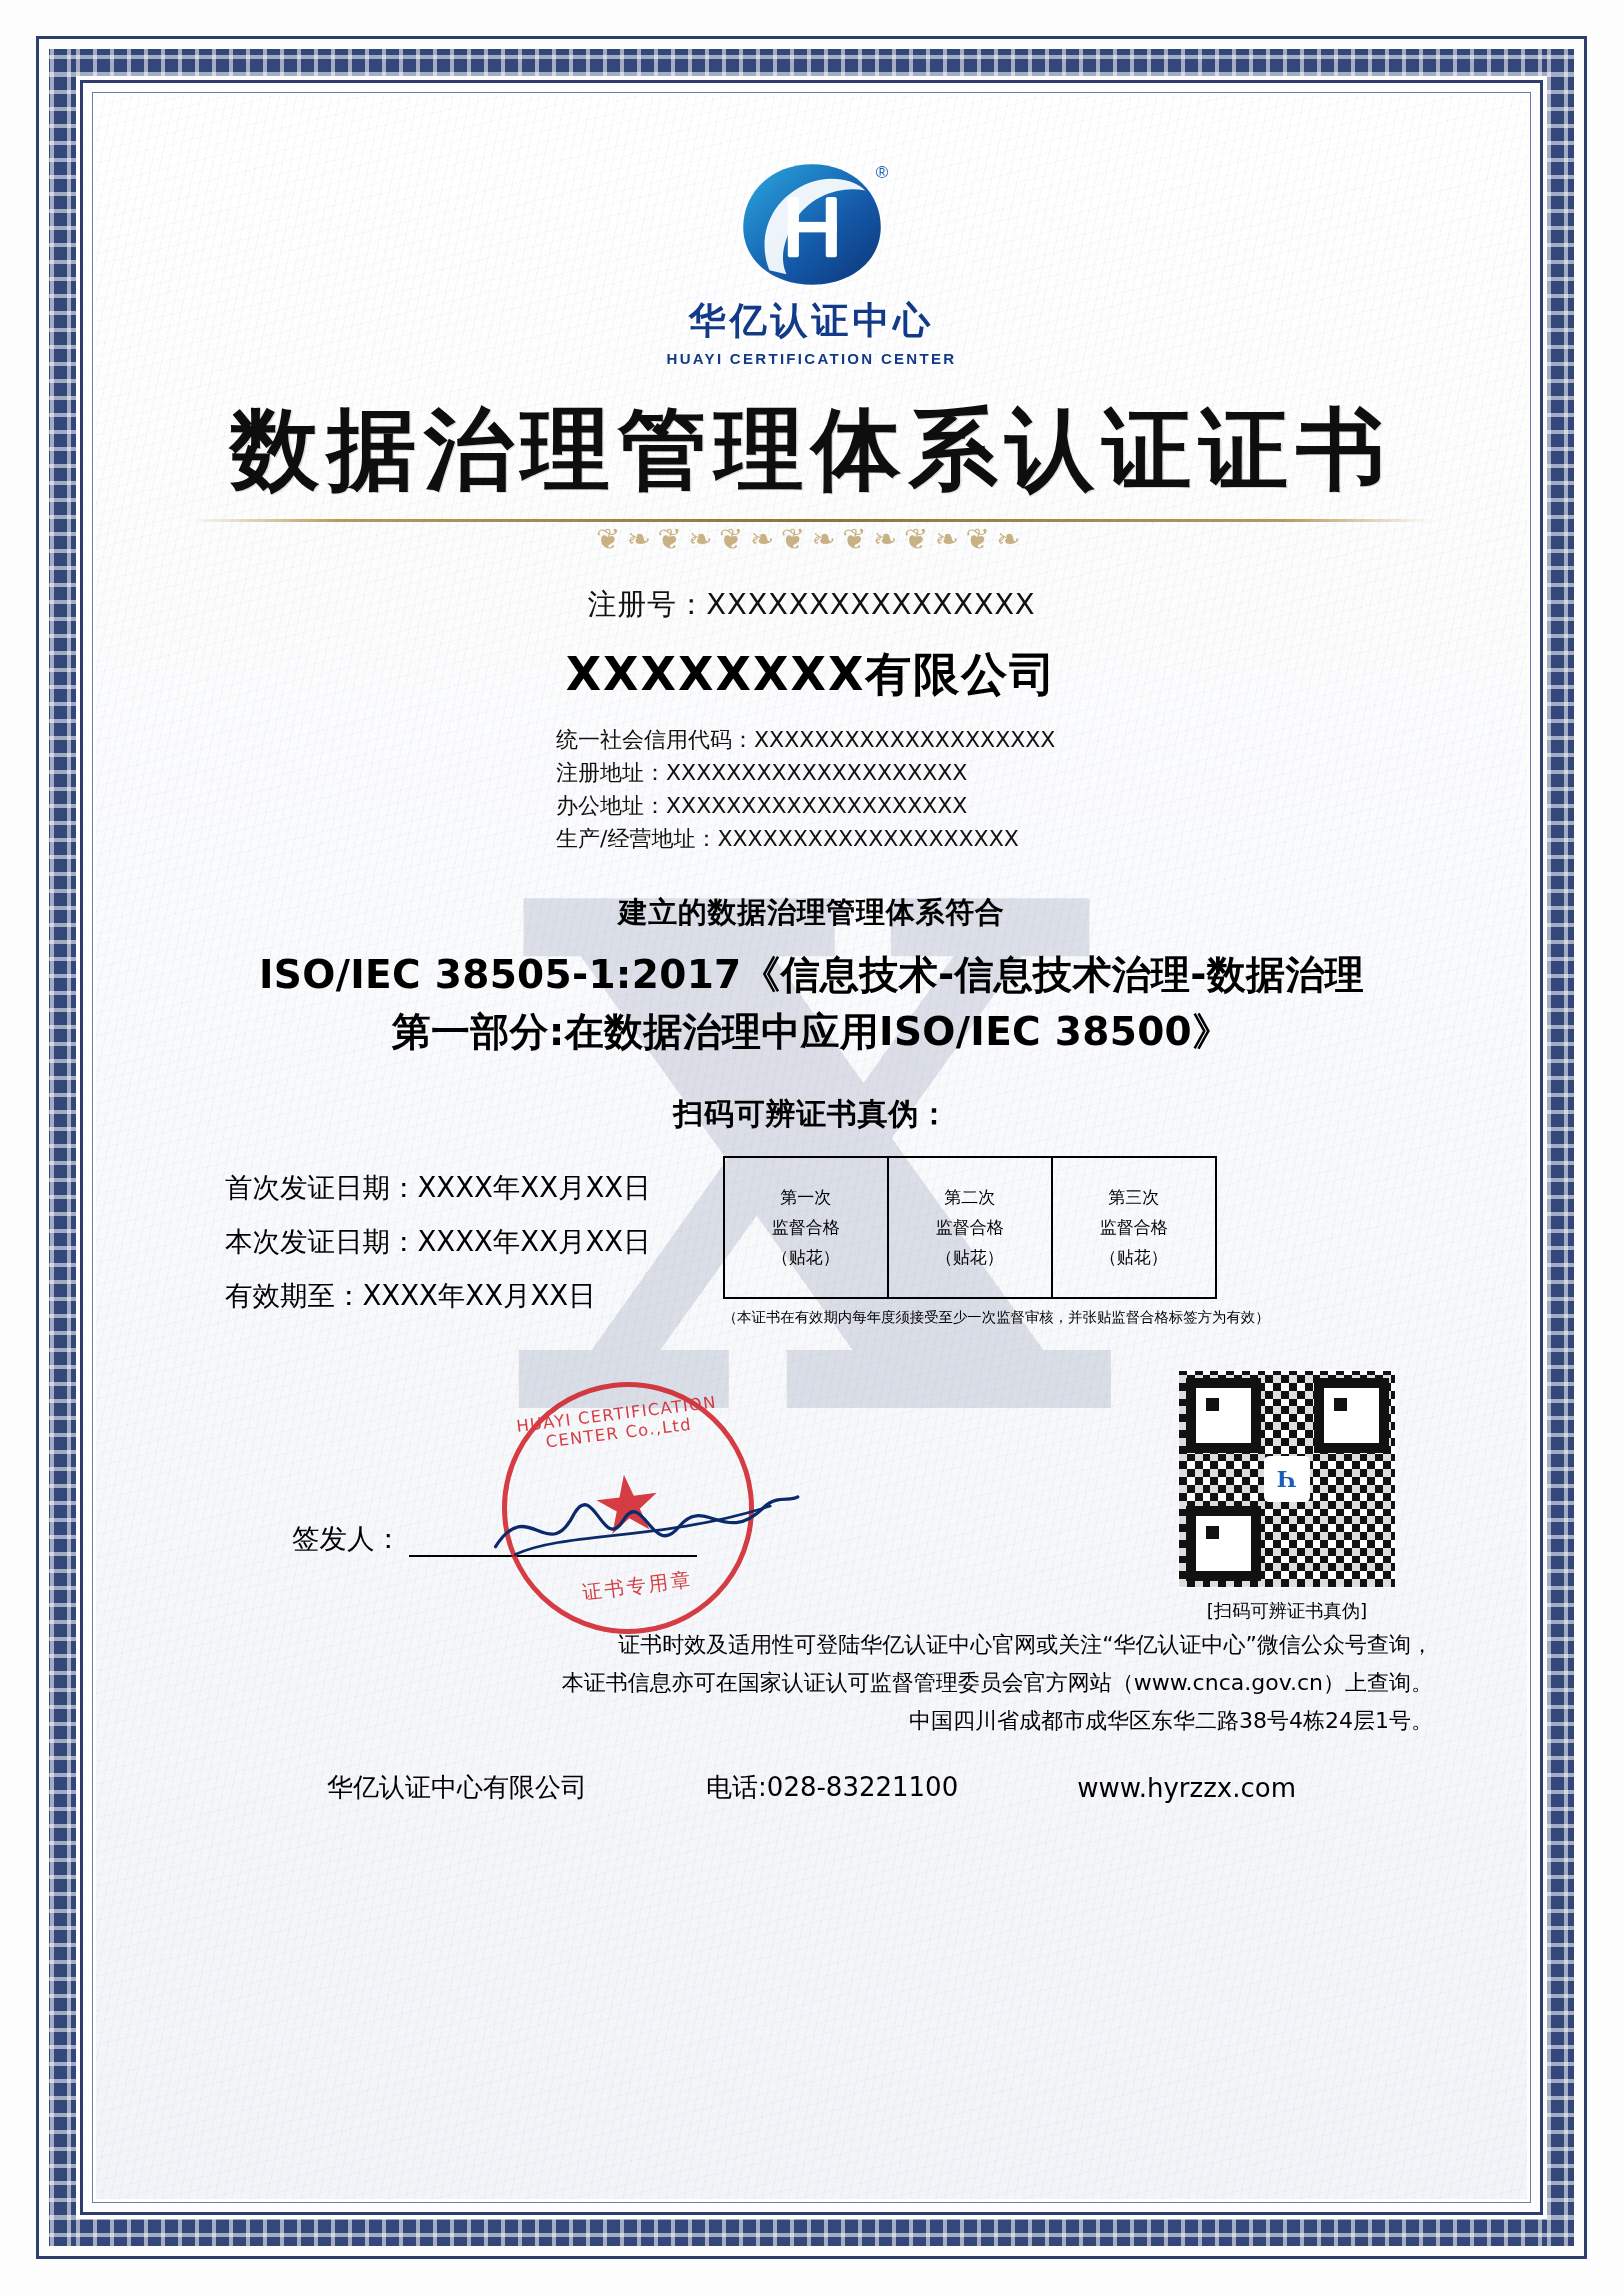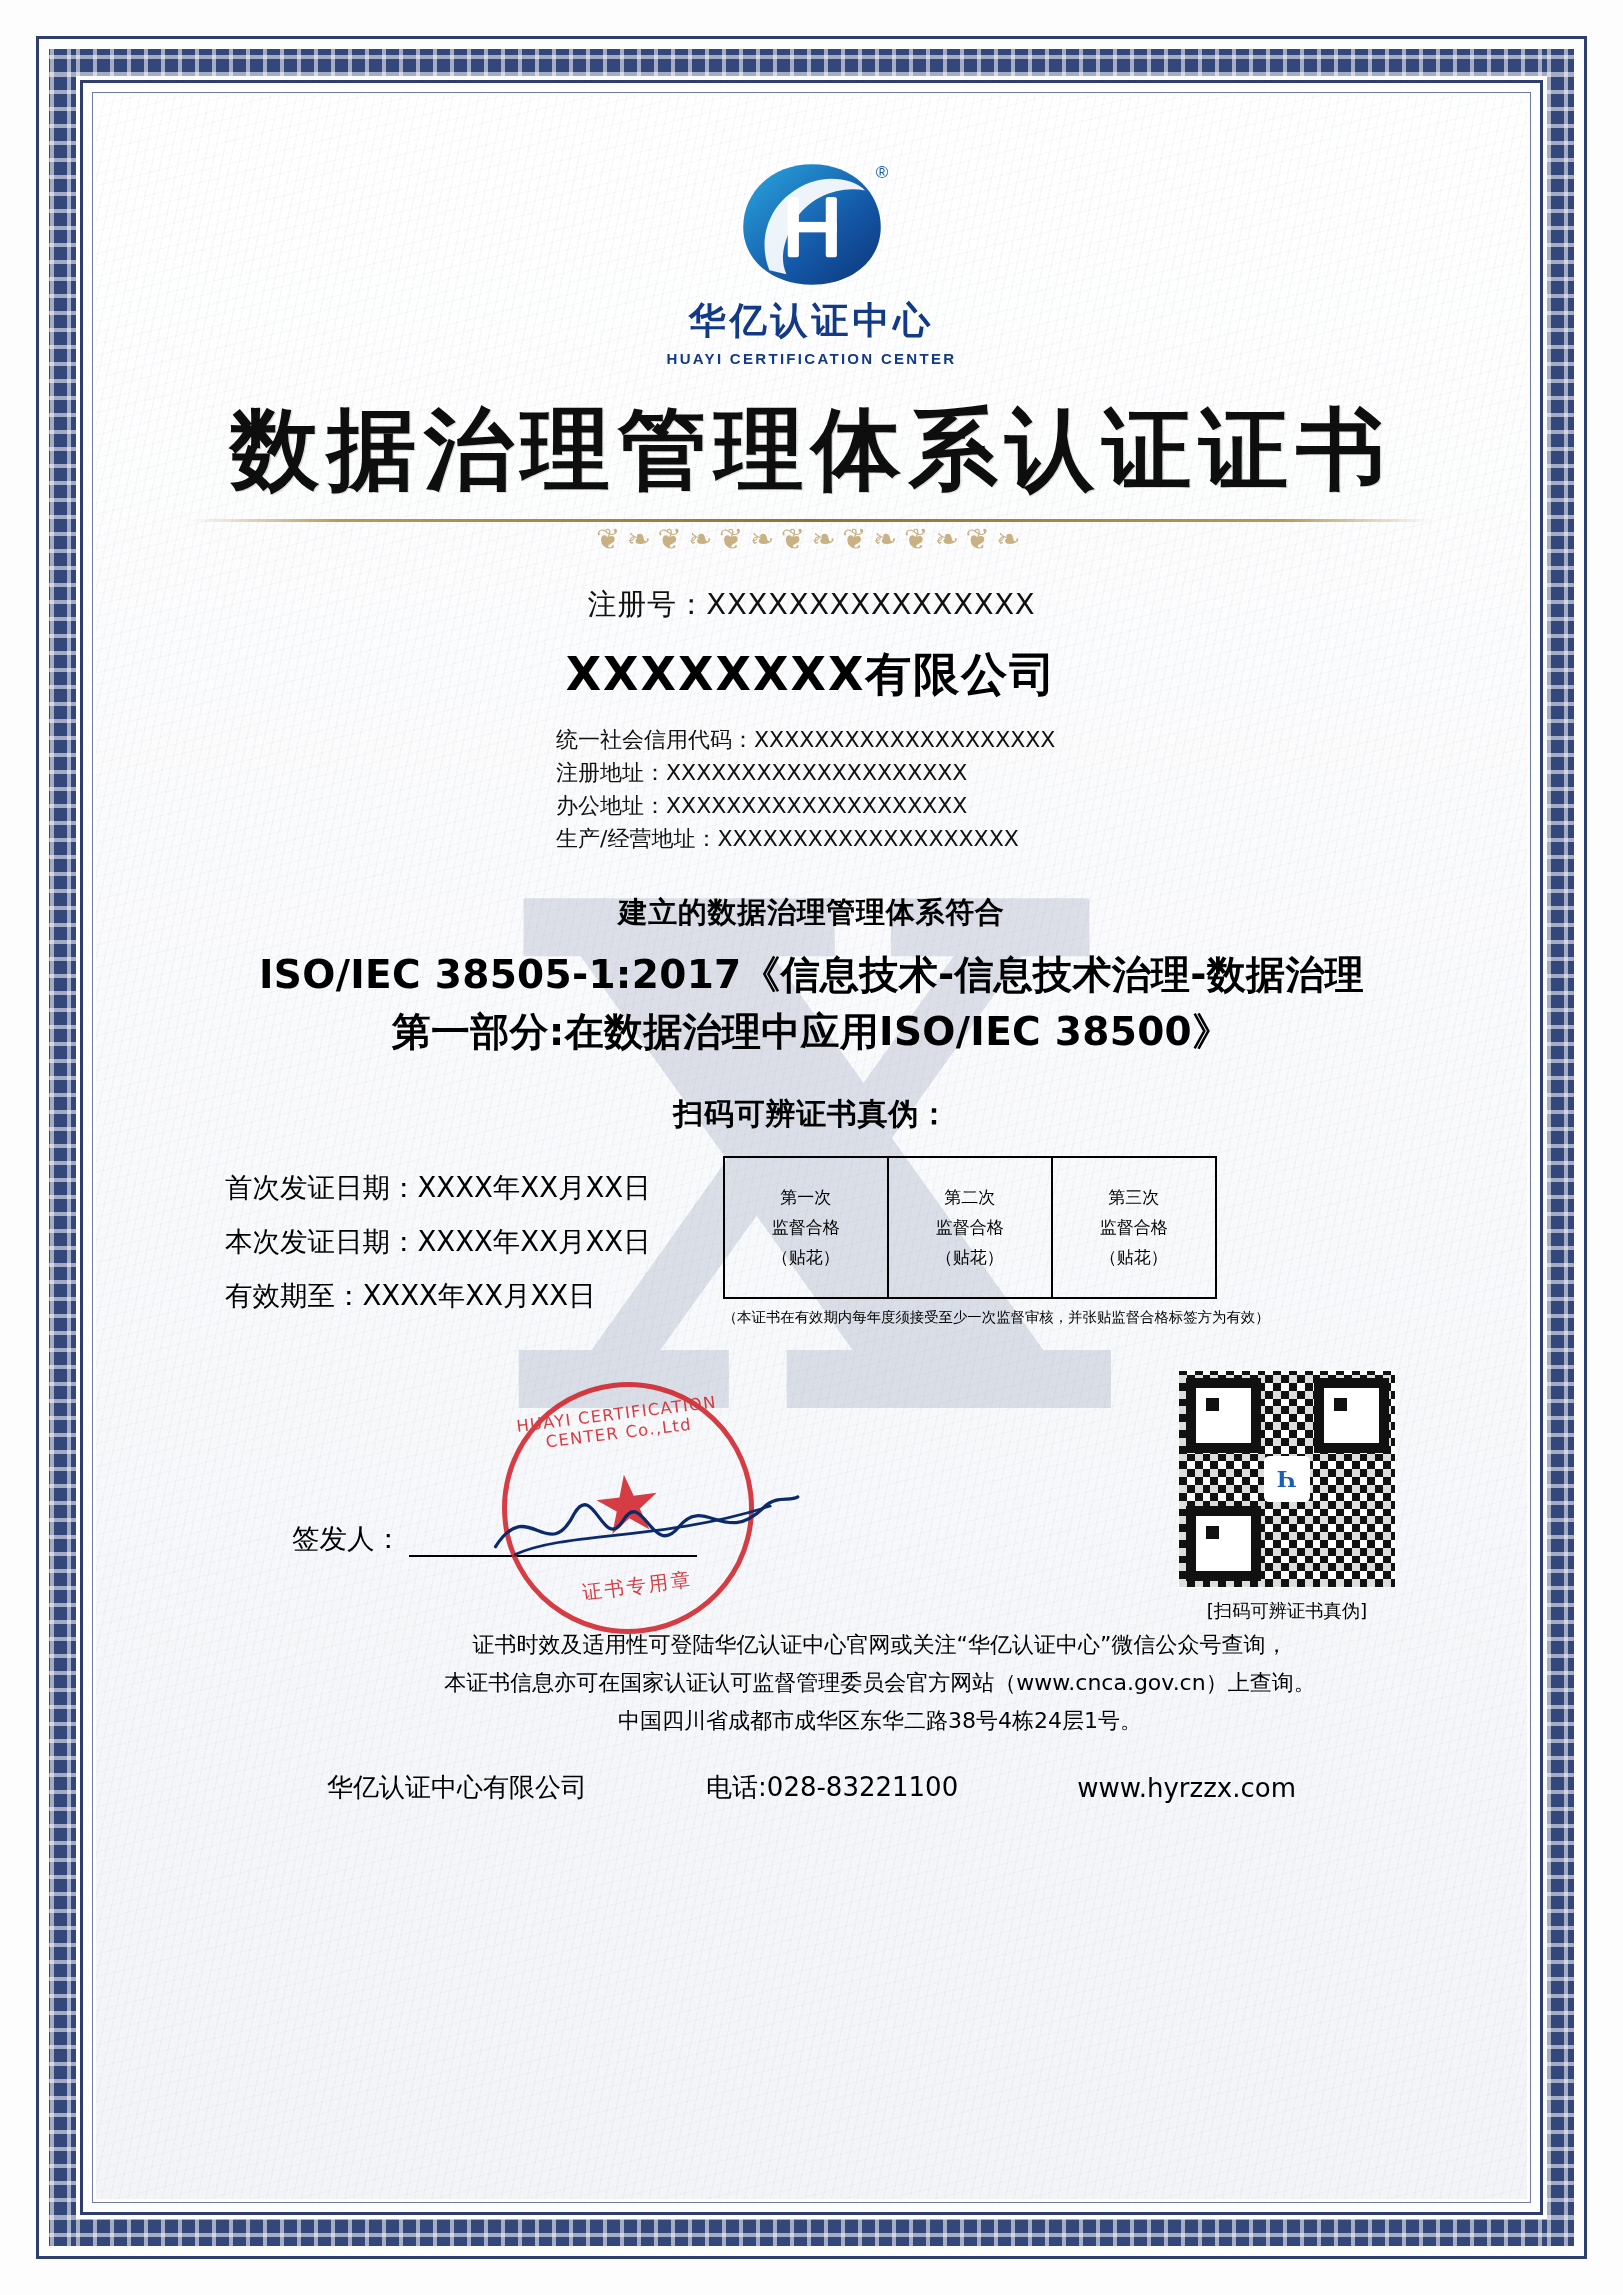--- a/index.html
+++ b/index.html
@@ -413,21 +413,21 @@
     margin-top: 9.2px;
     font-size: 18.3px;
     color: #000;
     font-family: "DejaVu Sans", sans-serif;
   }
 
   
   .notes {
     margin-top: 6.5px;
     width: 1243px;
-    text-align: center;
+    text-align: right;
     padding-left: 137px;
     box-sizing: border-box;
   }
   .note-line {
     font-size: 22px;
     line-height: 1.72;
     color: #000;
     font-family: "DejaVu Sans", sans-serif;
     white-space: nowrap;
   }

